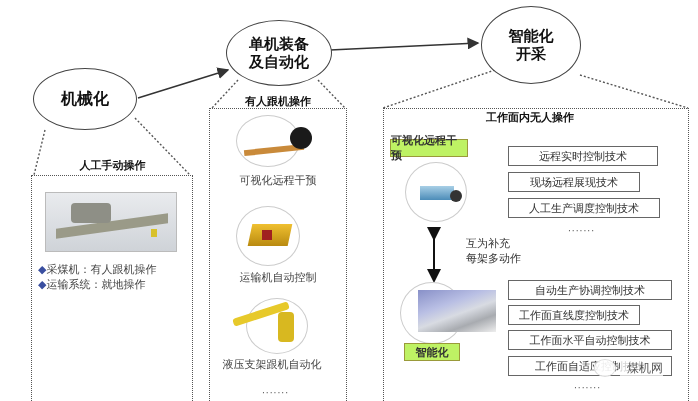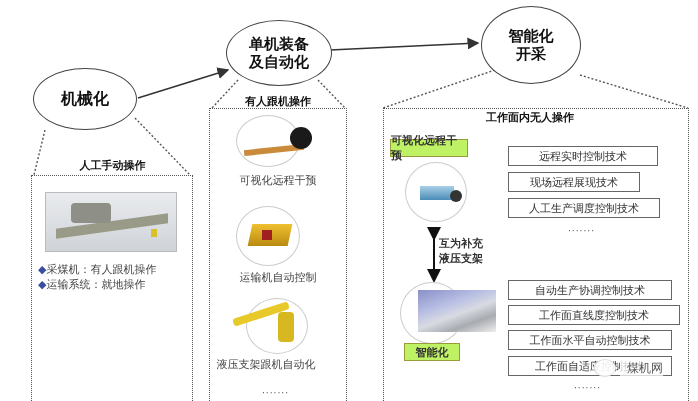--- a/index.html
+++ b/index.html
@@ -81,47 +81,47 @@
 <div class="caption" style="left:209px;top:173px;width:138px;">可视化远程干预</div>
 
 <div class="circle-img" style="left:236px;top:206px;width:62px;height:58px;"></div>
 <div class="abs" style="left:250px;top:224px;width:40px;height:22px;background:linear-gradient(#f0c030,#b98a10);transform:skewX(-12deg);"></div>
 <div class="abs" style="left:262px;top:230px;width:10px;height:10px;background:#a02020;"></div>
 <div class="caption" style="left:209px;top:270px;width:138px;">运输机自动控制</div>
 
 <div class="circle-img" style="left:246px;top:298px;width:60px;height:54px;"></div>
 <div class="abs" style="left:232px;top:310px;width:58px;height:8px;background:#e7c92a;transform:rotate(-18deg);border-radius:3px;"></div>
 <div class="abs" style="left:278px;top:312px;width:16px;height:30px;background:#d8b820;border-radius:4px;"></div>
-<div class="caption" style="left:197px;top:357px;width:138px;">液压支架跟机自动化</div>
+<div class="caption" style="left:203px;top:357px;width:138px;">液压支架跟机自动化</div>
 <div class="dots" style="left:262px;top:388px;">·······</div>
 
 <div class="section-title" style="left:440px;top:94px;width:180px;margin-top:16px;">工作面内无人操作</div>
 <div class="dashbox" style="left:383px;top:108px;width:306px;height:297px;"></div>
 
 <div class="yellow" style="left:390px;top:139px;width:78px;height:18px;">可视化远程干预</div>
 <div class="circle-img" style="left:405px;top:162px;width:60px;height:58px;"></div>
 <div class="abs" style="left:420px;top:186px;width:34px;height:14px;background:linear-gradient(#a8cfe6,#4c8cb8);"></div>
 <div class="abs" style="left:450px;top:190px;width:12px;height:12px;border-radius:50%;background:#333;"></div>
 
-<div class="abs" style="left:439px;top:236px;font-size:11px;font-weight:bold;color:#333;line-height:15px;">
+<div class="abs" style="left:466px;top:236px;font-size:11px;font-weight:normal;color:#333;line-height:15px;">
   <div>互为补充</div>
-  <div>液压支架</div>
+  <div>每架多动作</div>
 </div>
 
 <div class="circle-img" style="left:400px;top:282px;width:62px;height:60px;"></div>
 <div class="abs" style="left:418px;top:290px;width:78px;height:42px;background:linear-gradient(160deg,#8890c8 0%,#b9bfe4 35%,#d8dbe2 55%,#a8abb0 75%,#eeeeee 100%);"></div>
 <div class="yellow" style="left:404px;top:343px;width:56px;height:18px;">智能化</div>
 
 <div class="techbox" style="left:508px;top:146px;width:150px;height:20px;">远程实时控制技术</div>
 <div class="techbox" style="left:508px;top:172px;width:132px;height:20px;">现场远程展现技术</div>
 <div class="techbox" style="left:508px;top:198px;width:152px;height:20px;">人工生产调度控制技术</div>
 <div class="dots" style="left:568px;top:226px;">·······</div>
 
 <div class="techbox" style="left:508px;top:280px;width:164px;height:20px;">自动生产协调控制技术</div>
-<div class="techbox" style="left:508px;top:305px;width:172px;height:20px;">工作面直线度控制技术</div>
+<div class="techbox" style="left:508px;top:305px;width:132px;height:20px;">工作面直线度控制技术</div>
 <div class="techbox" style="left:508px;top:330px;width:164px;height:20px;">工作面水平自动控制技术</div>
 <div class="techbox" style="left:508px;top:356px;width:164px;height:20px;">工作面自适应控制技术</div>
 <div class="dots" style="left:574px;top:383px;">·······</div>
 
 <div class="abs" style="left:594px;top:359px;display:flex;align-items:center;gap:4px;">
   <span class="abs" style="left:0;top:0;width:20px;height:16px;border-radius:50%;background:rgba(255,255,255,0.9);border:1px solid #ddd;position:relative;display:inline-block;"></span>
   <span style="font-size:12px;color:#555;background:rgba(255,255,255,0.75);padding-left:7px;">煤机网</span>
 </div>
 
 </body></html>

